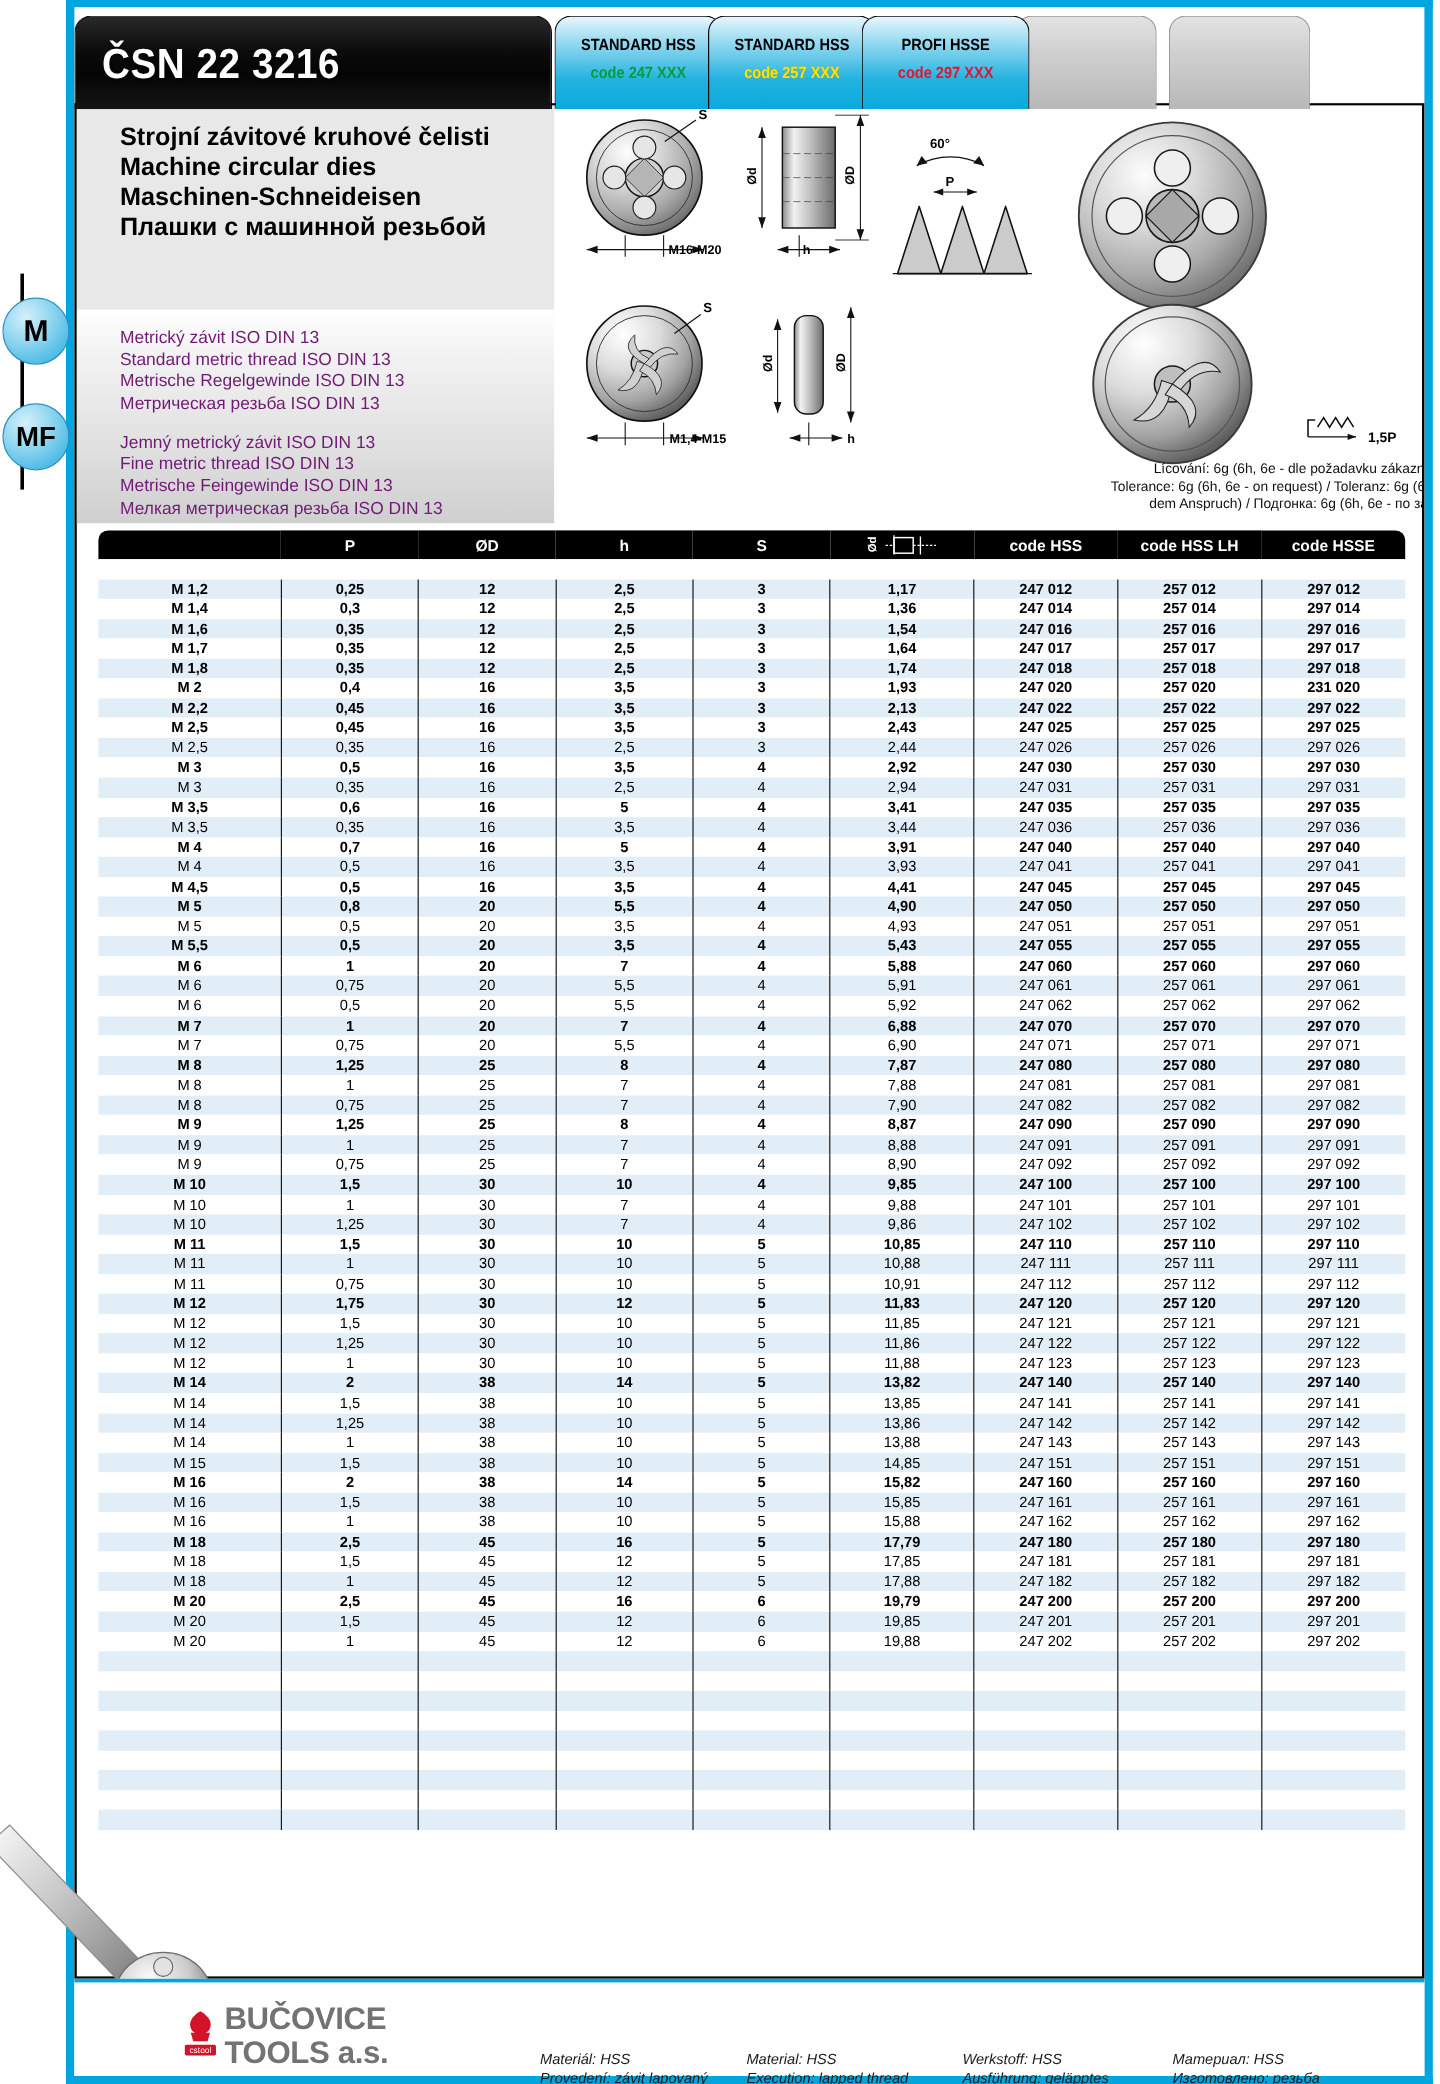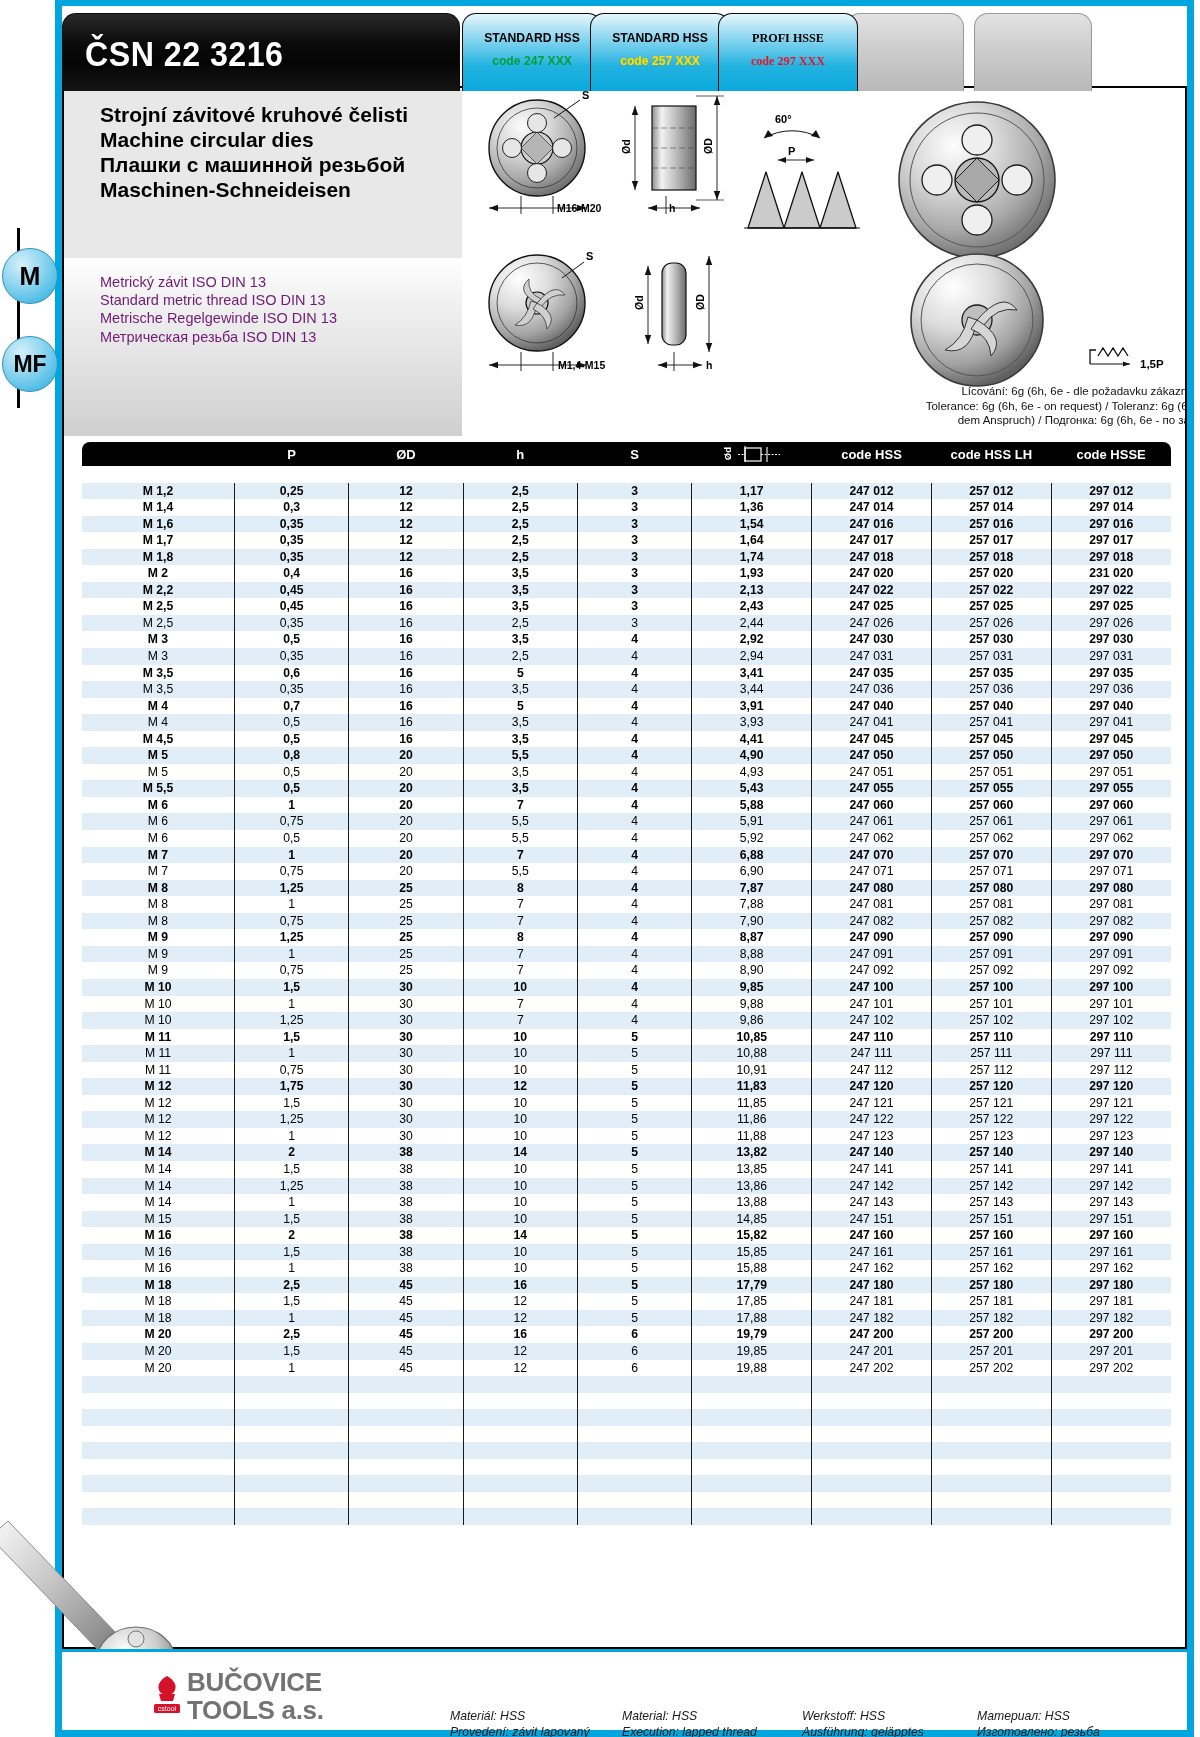--- a/index.html
+++ b/index.html
@@ -204,53 +204,59 @@
     <div class="tab tab-code" style="left:400px;">
       <div class="t1">STANDARD HSS</div>
       <div class="t2" style="color:#00a03c">code 247 XXX</div>
     </div>
 
     <div class="tab tab-code" style="left:528px;">
       <div class="t1">STANDARD HSS</div>
       <div class="t2" style="color:#ffe400;text-shadow:0 0 1px #b39200">code 257 XXX</div>
     </div>
 
-    <div class="tab tab-code" style="left:656px;font-family:Liberation Serif, serif;">
+    <div class="tab tab-code" style="left:656px;">
       <div class="t1">PROFI HSSE</div>
       <div class="t2" style="color:#e8122b">code 297 XXX</div>
     </div>
 
     <div class="tab tab-blank" style="left:784px;"></div>
     <div class="tab tab-blank" style="left:912px;"></div>
   </div>
 
   <div class="body-box">
 
     <div class="gradband"></div>
 
     <div class="desc">
       <h1>Strojní závitové kruhové čelisti</h1>
       <h1>Machine circular dies</h1>
+      <h1>Maschinen-Schneideisen</h1>
       <h1>Плашки с машинной резьбой</h1>
-      <h1>Maschinen-Schneideisen</h1>
     </div>
 
     <div class="badge-rail"></div>
     <div class="badge badge-m">
       <span>M</span>
     </div>
     <div class="badge badge-mf">
       <span>MF</span>
     </div>
 
     <div class="lang-block lang-m">
       <div>Metrický závit ISO DIN 13</div>
       <div>Standard metric thread ISO DIN 13</div>
       <div>Metrische Regelgewinde ISO DIN 13</div>
       <div>Метрическая резьба ISO DIN 13</div>
+    </div>
+    <div class="lang-block lang-mf">
+      <div>Jemný metrický závit ISO DIN 13</div>
+      <div>Fine metric thread ISO DIN 13</div>
+      <div>Metrische Feingewinde ISO DIN 13</div>
+      <div>Мелкая метрическая резьба ISO DIN 13</div>
     </div>
 
     <div class="drawings">
       <svg width="724" height="300" viewBox="0 0 724 300">
         <defs>
           <radialGradient id="steel" cx="35%" cy="28%" r="75%">
             <stop offset="0%" stop-color="#fdfdfd"></stop>
             <stop offset="38%" stop-color="#d8d8d8"></stop>
             <stop offset="72%" stop-color="#a9a9a9"></stop>
             <stop offset="100%" stop-color="#6f6f6f"></stop>

